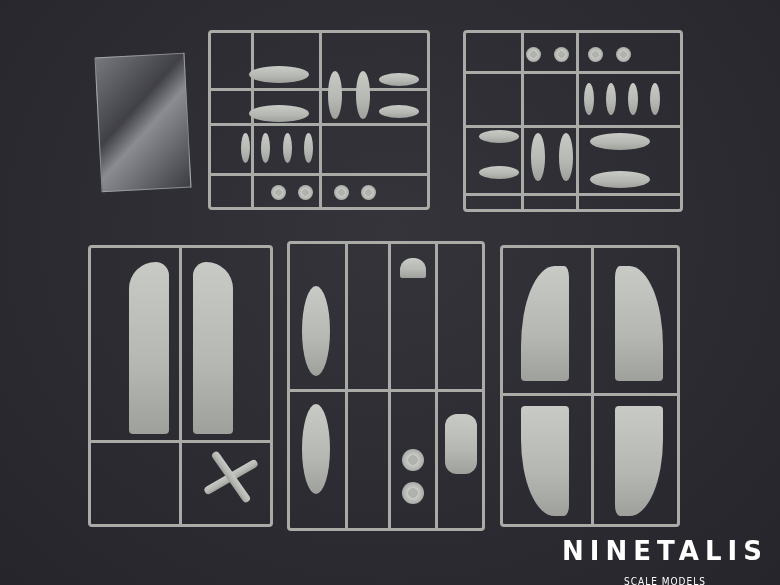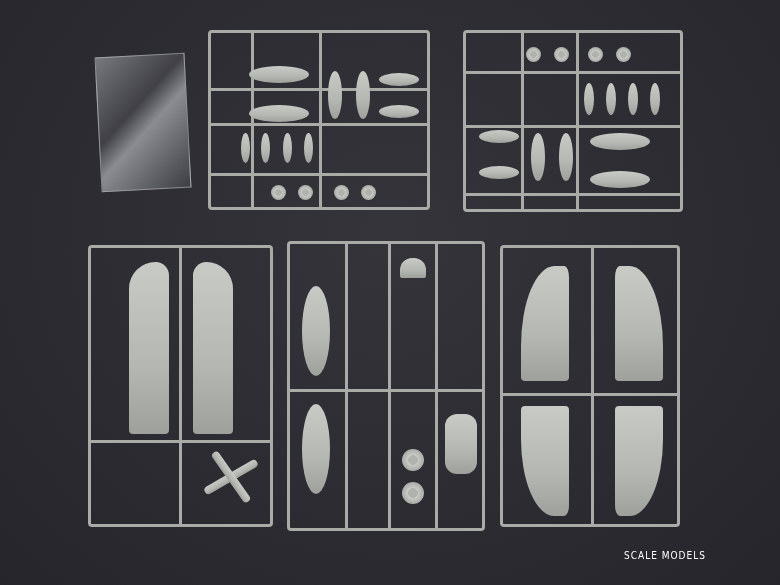--- a/index.html
+++ b/index.html
@@ -94,14 +94,15 @@
 <div class="sprue" style="left:500px;top:245px;width:180px;height:282px;">
   <div class="rod" style="left:88px;top:0;width:3px;height:276px;"></div>
   <div class="rod" style="left:0;top:145px;width:174px;height:3px;"></div>
   <div class="part" style="left:18px;top:18px;width:48px;height:115px;border-radius:70% 10% 4px 4px;"></div>
   <div class="part" style="left:112px;top:18px;width:48px;height:115px;border-radius:10% 70% 4px 4px;"></div>
   <div class="part" style="left:18px;top:158px;width:48px;height:110px;border-radius:4px 4px 10% 70%;"></div>
   <div class="part" style="left:112px;top:158px;width:48px;height:110px;border-radius:4px 4px 70% 10%;"></div>
 </div>
 
 <div class="logo">
+  <div class="big">NINETALIS</div>
   <div class="small">SCALE MODELS</div>
 </div>
 
 </body></html>

